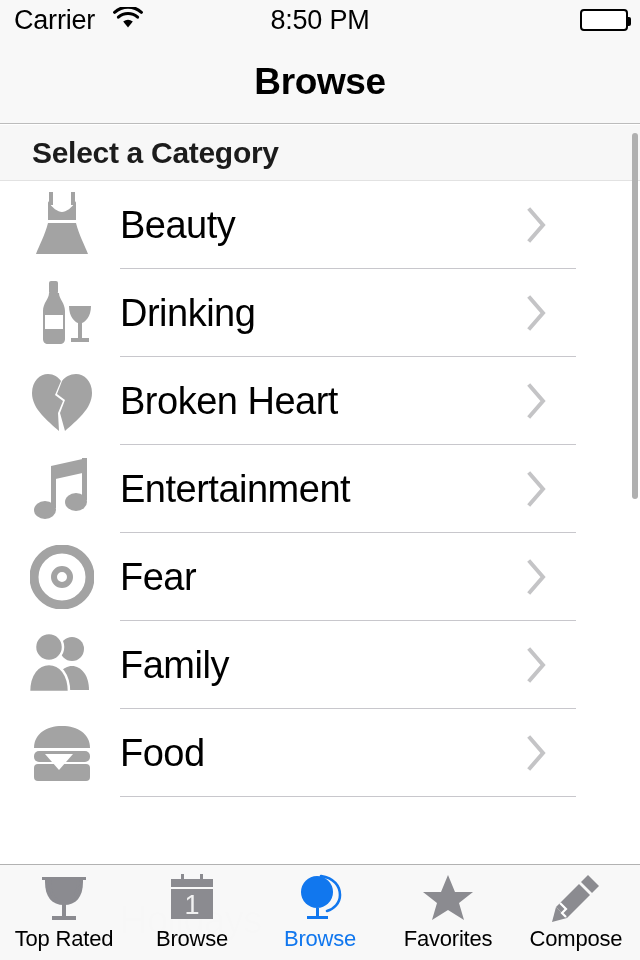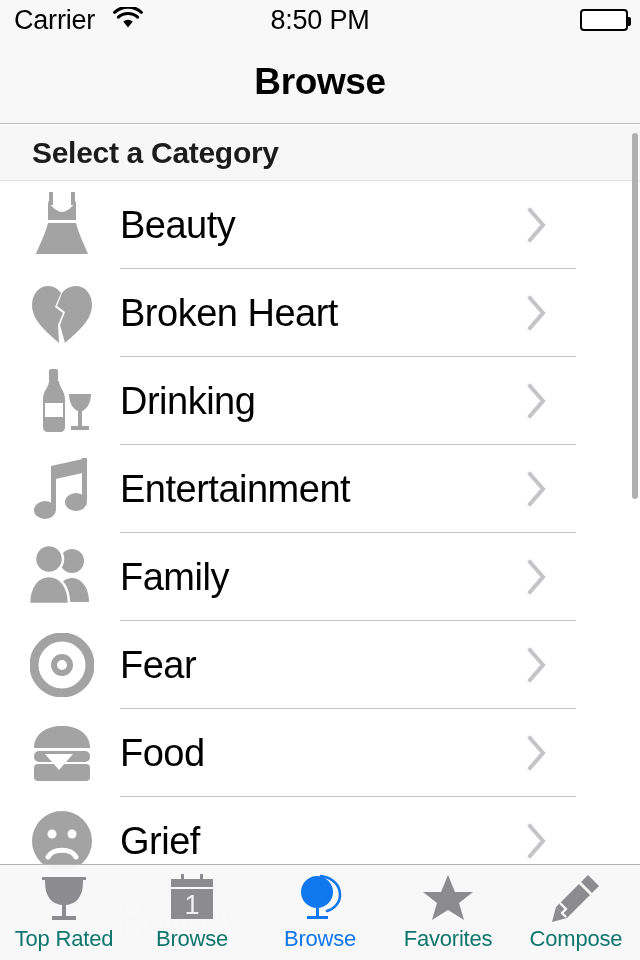--- a/index.html
+++ b/index.html
@@ -127,21 +127,21 @@
     display: flex; align-items: stretch;
   }
   .tab {
     flex: 1 1 20%;
     display: flex; flex-direction: column;
     align-items: center; justify-content: flex-start;
     padding-top: 7px;
   }
   .tab-icon { height: 52px; display: flex; align-items: center; justify-content: center; }
   .tab-label {
-    font-size: 22px; color: #0f766e; margin-top: 2px; letter-spacing: -0.2px;
+    font-size: 22px; color: #000000; margin-top: 2px; letter-spacing: -0.2px;
   }
   .tab.active .tab-label { color: #1177ee; }
 
   
   #ghost-row {
     position: absolute; left: 120px; bottom: 18px;
     font-size: 38px; color: #f0f0f0;
     letter-spacing: -0.5px; pointer-events: none;
     z-index: 0;
   }
@@ -199,43 +199,43 @@
       <span class="row-label">Beauty</span>
       <span class="chevron">
         <svg width="22" height="36" viewBox="0 0 22 36">
             <path d="M4 3 L17 18 L4 33" fill="none" stroke="#c4c4c6" stroke-width="4" stroke-linecap="square"></path>
           </svg>
       </span>
     </div>
 
     <div class="row">
       <span class="row-icon">
-        <svg width="68" height="64" viewBox="0 0 68 64">
-          <path d="M31 62 C20 52 4 40 4 24 C4 12 12 5 20 5 C26 5 30 8 33 12 L27 26 L35 32 L30 44 Z" fill="#a3a3a3"></path>
-          <path d="M37 62 C48 52 64 40 64 24 C64 12 56 5 48 5 C42 5 37 8 34 12 L29 25 L37 31 L32 44 Z" fill="#a3a3a3"></path>
-        </svg>
-      </span>
-      <span class="row-label">Broken Heart</span>
-      <span class="chevron">
-        <svg width="22" height="36" viewBox="0 0 22 36">
-            <path d="M4 3 L17 18 L4 33" fill="none" stroke="#c4c4c6" stroke-width="4" stroke-linecap="square"></path>
-          </svg>
-      </span>
-    </div>
-
-    <div class="row">
-      <span class="row-icon">
         <svg width="66" height="68" viewBox="0 0 66 68">
           <rect x="20" y="2" width="9" height="13" rx="2" fill="#a3a3a3"></rect>
           <path d="M20 14 C20 20 14 24 14 32 L14 60 C14 63 16 65 19 65 L31 65 C34 65 36 63 36 60 L36 32 C36 24 30 20 30 14 Z" fill="#a3a3a3"></path>
           <rect x="16" y="36" width="18" height="14" fill="#ffffff"></rect>
           <path d="M40 27 L62 27 C62 38 56 43 53 44 L53 59 L60 59 L60 63 L42 63 L42 59 L49 59 L49 44 C46 43 40 38 40 27 Z" fill="#a3a3a3"></path>
         </svg>
       </span>
       <span class="row-label">Drinking</span>
+      <span class="chevron">
+        <svg width="22" height="36" viewBox="0 0 22 36">
+            <path d="M4 3 L17 18 L4 33" fill="none" stroke="#c4c4c6" stroke-width="4" stroke-linecap="square"></path>
+          </svg>
+      </span>
+    </div>
+
+    <div class="row">
+      <span class="row-icon">
+        <svg width="68" height="64" viewBox="0 0 68 64">
+          <path d="M31 62 C20 52 4 40 4 24 C4 12 12 5 20 5 C26 5 30 8 33 12 L27 26 L35 32 L30 44 Z" fill="#a3a3a3"></path>
+          <path d="M37 62 C48 52 64 40 64 24 C64 12 56 5 48 5 C42 5 37 8 34 12 L29 25 L37 31 L32 44 Z" fill="#a3a3a3"></path>
+        </svg>
+      </span>
+      <span class="row-label">Broken Heart</span>
       <span class="chevron">
         <svg width="22" height="36" viewBox="0 0 22 36">
             <path d="M4 3 L17 18 L4 33" fill="none" stroke="#c4c4c6" stroke-width="4" stroke-linecap="square"></path>
           </svg>
       </span>
     </div>
 
     <div class="row">
       <span class="row-icon">
         <svg width="62" height="66" viewBox="0 0 62 66">
@@ -249,83 +249,67 @@
       <span class="row-label">Entertainment</span>
       <span class="chevron">
         <svg width="22" height="36" viewBox="0 0 22 36">
             <path d="M4 3 L17 18 L4 33" fill="none" stroke="#c4c4c6" stroke-width="4" stroke-linecap="square"></path>
           </svg>
       </span>
     </div>
 
     <div class="row">
       <span class="row-icon">
+        <svg width="64" height="64" viewBox="0 0 64 64">
+          <circle cx="32" cy="32" r="28" fill="none" stroke="#a3a3a3" stroke-width="9"></circle>
+          <circle cx="32" cy="32" r="8" fill="none" stroke="#a3a3a3" stroke-width="6"></circle>
+        </svg>
+      </span>
+      <span class="row-label">Fear</span>
+      <span class="chevron">
+        <svg width="22" height="36" viewBox="0 0 22 36">
+            <path d="M4 3 L17 18 L4 33" fill="none" stroke="#c4c4c6" stroke-width="4" stroke-linecap="square"></path>
+          </svg>
+      </span>
+    </div>
+
+    <div class="row">
+      <span class="row-icon">
         <svg width="70" height="62" viewBox="0 0 70 62">
           <circle cx="45" cy="15" r="12" fill="#a3a3a3"></circle>
           <path d="M28 56 C28 41 36 32 45 32 C54 32 62 41 62 56 Z" fill="#a3a3a3"></path>
           <circle cx="22" cy="13" r="14" fill="#a3a3a3" stroke="#ffffff" stroke-width="2.5"></circle>
           <path d="M2 58 C2 40 11 30 22 30 C33 30 42 40 42 58 Z" fill="#a3a3a3" stroke="#ffffff" stroke-width="2.5"></path>
         </svg>
       </span>
       <span class="row-label">Family</span>
       <span class="chevron">
         <svg width="22" height="36" viewBox="0 0 22 36">
             <path d="M4 3 L17 18 L4 33" fill="none" stroke="#c4c4c6" stroke-width="4" stroke-linecap="square"></path>
           </svg>
       </span>
     </div>
 
     <div class="row">
       <span class="row-icon">
-        <svg width="64" height="64" viewBox="0 0 64 64">
-          <circle cx="32" cy="32" r="28" fill="none" stroke="#a3a3a3" stroke-width="9"></circle>
-          <circle cx="32" cy="32" r="8" fill="none" stroke="#a3a3a3" stroke-width="6"></circle>
-        </svg>
-      </span>
-      <span class="row-label">Fear</span>
-      <span class="chevron">
-        <svg width="22" height="36" viewBox="0 0 22 36">
-            <path d="M4 3 L17 18 L4 33" fill="none" stroke="#c4c4c6" stroke-width="4" stroke-linecap="square"></path>
-          </svg>
-      </span>
-    </div>
-
-    <div class="row">
-      <span class="row-icon">
         <svg width="64" height="62" viewBox="0 0 64 62">
           <path d="M4 26 C4 12 16 4 32 4 C48 4 60 12 60 26 Z" fill="#a3a3a3"></path>
           <rect x="4" y="29" width="56" height="11" rx="5" fill="#a3a3a3"></rect>
           <rect x="4" y="42" width="56" height="17" rx="4" fill="#a3a3a3"></rect>
           <path d="M15 32 L43 32 L29 48 Z" fill="#ffffff"></path>
         </svg>
       </span>
       <span class="row-label">Food</span>
       <span class="chevron">
         <svg width="22" height="36" viewBox="0 0 22 36">
             <path d="M4 3 L17 18 L4 33" fill="none" stroke="#c4c4c6" stroke-width="4" stroke-linecap="square"></path>
           </svg>
       </span>
     </div>
 
-    <div class="row">
-      <span class="row-icon">
-        <svg width="64" height="64" viewBox="0 0 64 64">
-          <circle cx="32" cy="32" r="30" fill="#a3a3a3"></circle>
-          <circle cx="22" cy="25" r="4.5" fill="#ffffff"></circle>
-          <circle cx="42" cy="25" r="4.5" fill="#ffffff"></circle>
-          <path d="M18 48 C23 39 41 39 46 48" fill="none" stroke="#ffffff" stroke-width="5" stroke-linecap="round"></path>
-        </svg>
-      </span>
-      <span class="row-label">Grief</span>
-      <span class="chevron">
-        <svg width="22" height="36" viewBox="0 0 22 36">
-            <path d="M4 3 L17 18 L4 33" fill="none" stroke="#c4c4c6" stroke-width="4" stroke-linecap="square"></path>
-          </svg>
-      </span>
-    </div>
 
     <div id="scroll-indicator"></div>
   </div>
 
   <div id="ghost-row">Holidays</div>
 
   <div id="tab-bar">
 
     <div class="tab">
       <span class="tab-icon">

